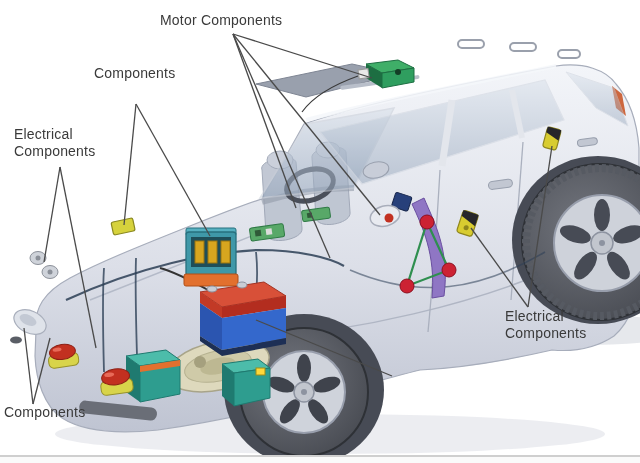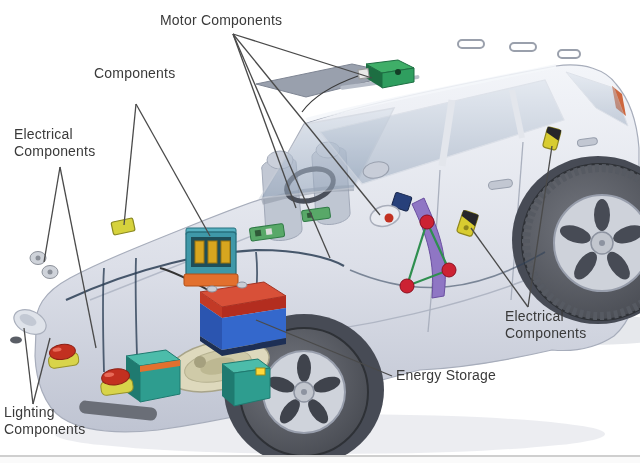--- a/index.html
+++ b/index.html
@@ -263,27 +263,23 @@
 <div class="lbl" id="lbl-electronic">
   <div>Components</div>
 </div>
 
 <div class="lbl" id="lbl-elec-left">
   <div>Electrical</div>
   <div>Components</div>
 </div>
 
 <div class="lbl" id="lbl-lighting">
-  <div>Lighting</div>
-  <div>Components</div>
-</div>
-
-<div class="lbl" id="lbl-energy">
-  <div>Energy Storage</div>
-</div>
+  <div>Components</div>
+</div>
+
 
 <div class="lbl" id="lbl-elec-right">
   <div>Electrical</div>
   <div>Components</div>
 </div>
 
 <div class="bottom-rule"></div>
 <div class="bottom-strip"></div>
 
 </div>

